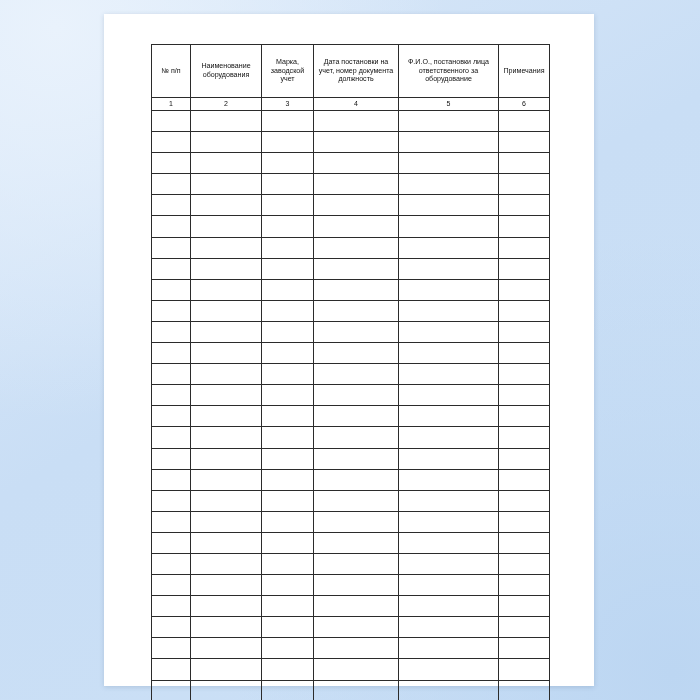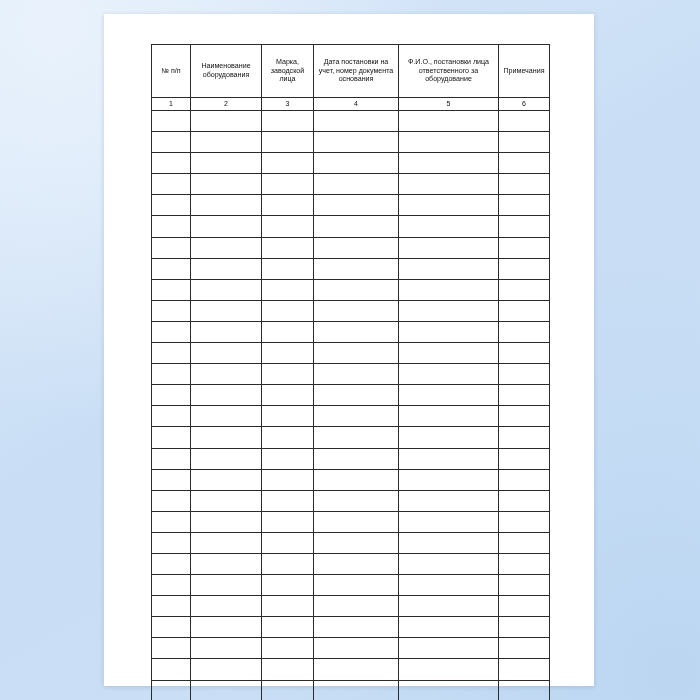--- a/index.html
+++ b/index.html
@@ -90,22 +90,22 @@
         <col class="c2">
         <col class="c3">
         <col class="c4">
         <col class="c5">
         <col class="c6">
     </colgroup>
     <thead>
       <tr>
         <th>№ п/п</th>
         <th>Наименование оборудования</th>
-        <th>Марка, заводской лица</th>
-        <th>Дата постановки на учет, номер документа основания</th>
+        <th>Марка, заводской учет</th>
+        <th>Дата постановки на учет, номер документа должность</th>
         <th>Ф.И.О., постановки лица ответственного за оборудование</th>
         <th>Примечания</th>
       </tr>
     </thead>
     <tbody>
       <tr class="numrow">
         <td>1</td>
         <td>2</td>
         <td>3</td>
         <td>4</td>

